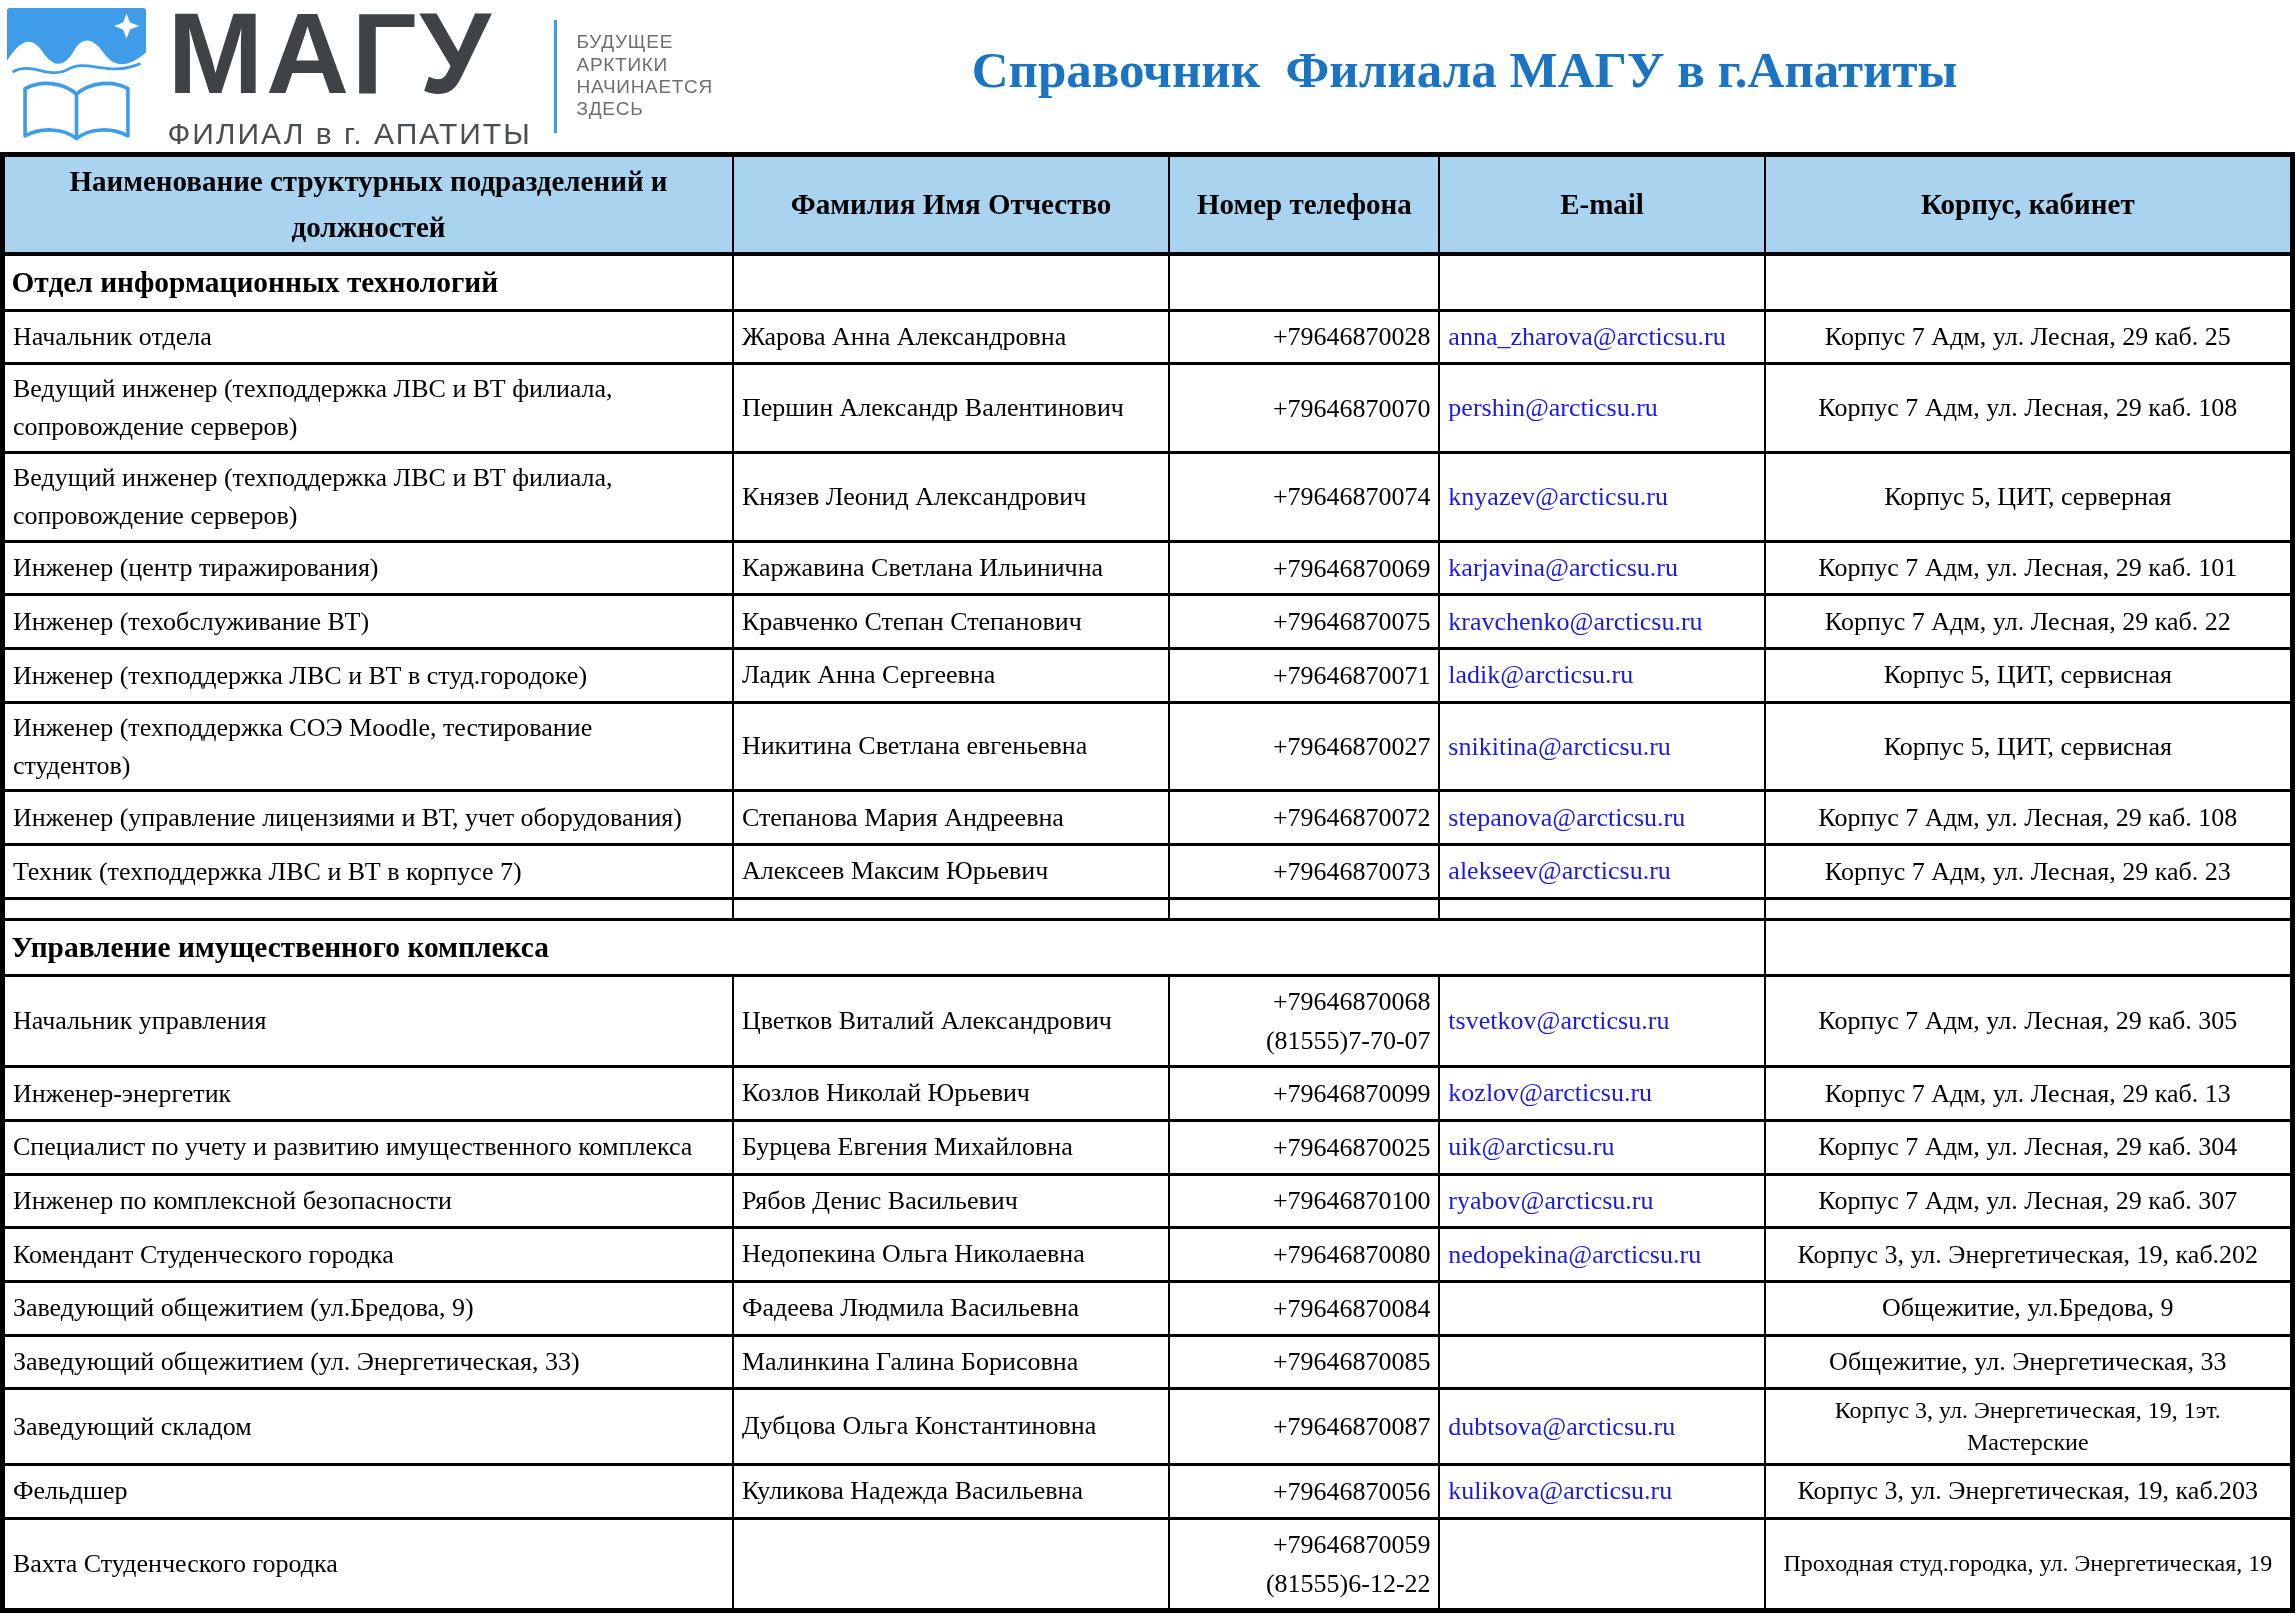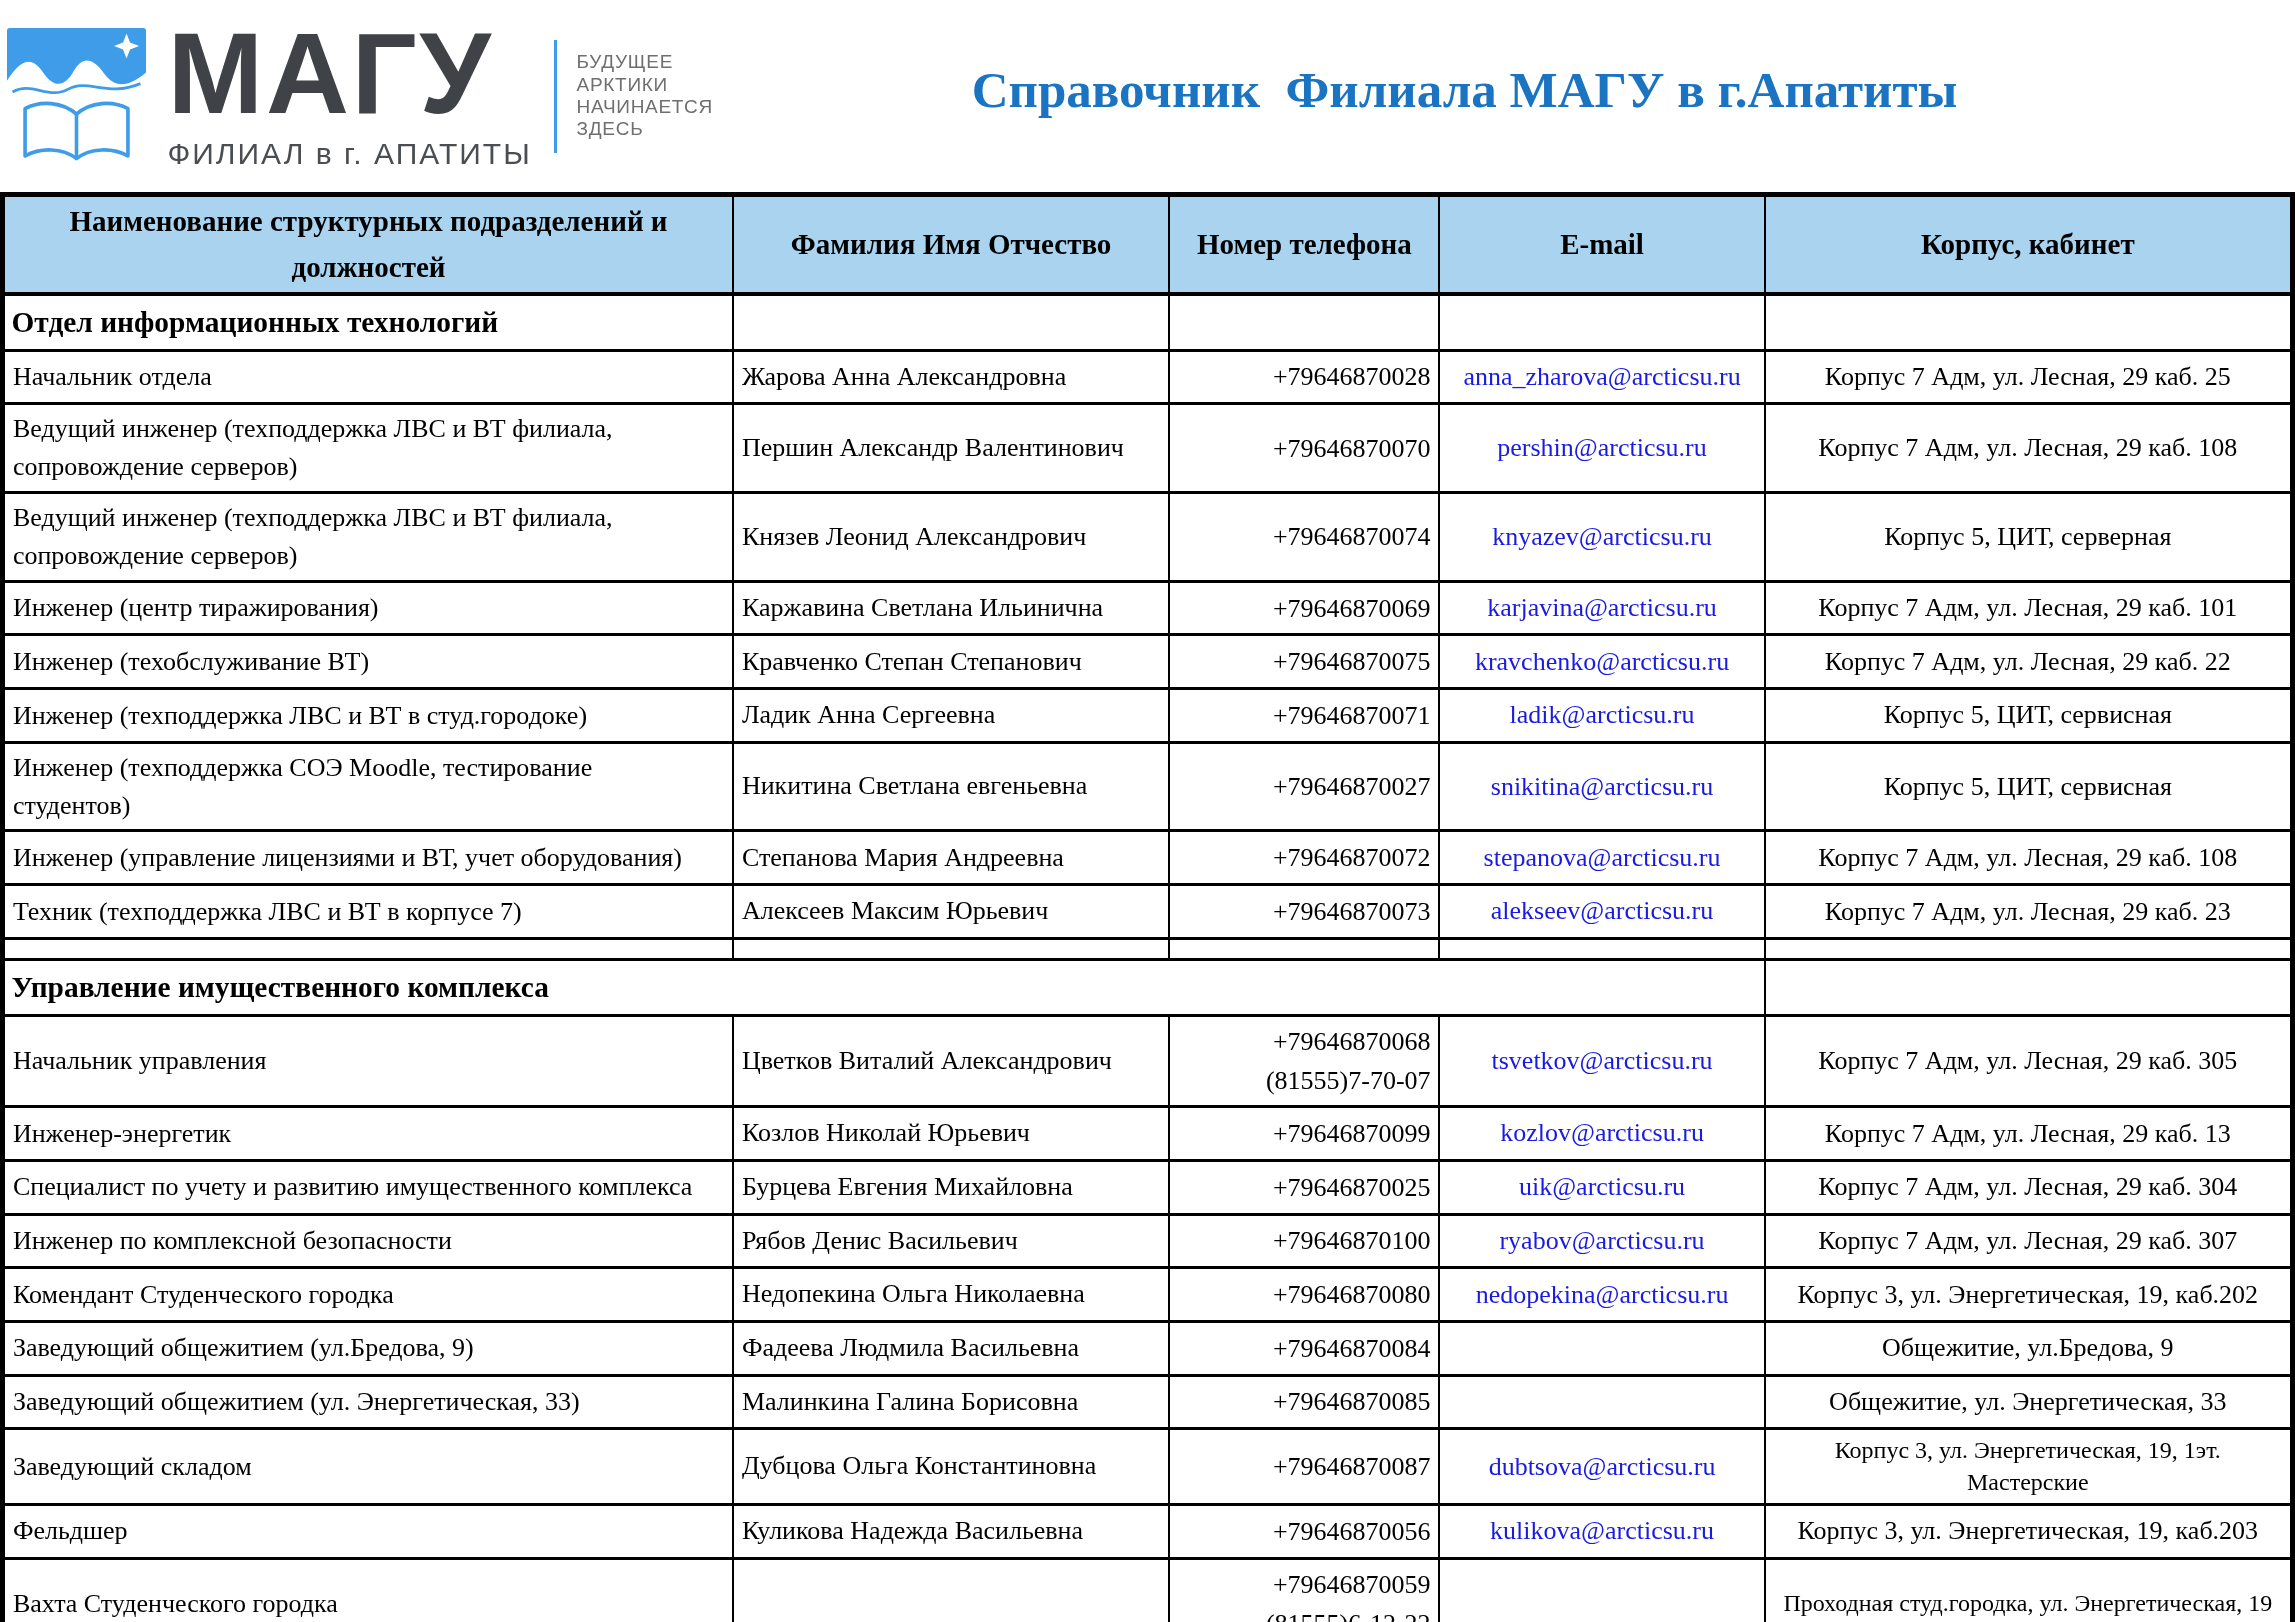--- a/index.html
+++ b/index.html
@@ -9,40 +9,40 @@
     --email-blue:#1A1AE0;
     --brand-dark:#3F4347;
     --tag-gray:#6F6F6F;
   }
   *{box-sizing:border-box;}
   html,body{margin:0;padding:0;background:#fff;}
   body{width:2295px;font-family:"Liberation Serif",serif;color:#000;}
   .page{width:2295px;min-height:1623px;background:#fff;}
 
   
-  .top{height:192px;display:flex;align-items:center;padding-left:6.5px;}
+  .top{height:152px;display:flex;align-items:center;padding-left:6.5px;}
   .logo-box{width:139px;height:139px;flex:0 0 auto;margin-top:2.6px;}
   .logo-box svg{display:block;width:100%;height:100%;}
   .brand{margin-left:22px;flex:0 0 auto;font-family:"Liberation Sans",sans-serif;}
   .brand-name{font-size:115px;line-height:0.92;font-weight:700;color:var(--brand-dark);letter-spacing:2.6px;}
   .brand-sub{font-size:30px;color:#4A4E52;letter-spacing:2px;margin-top:11px;font-weight:400;}
   .v-divider{width:3.3px;height:113px;background:var(--logo-blue);margin:0 19.6px 0 22px;flex:0 0 auto;}
   .tagline{font-family:"Liberation Sans",sans-serif;font-size:19px;line-height:1.18;color:var(--tag-gray);letter-spacing:0.7px;white-space:pre-line;flex:0 0 auto;}
   .doc-title{flex:1;text-align:center;font-size:51px;font-weight:bold;color:var(--title-blue);white-space:pre;padding:0 79px 13px 0;}
 
   
   table.dir{border-collapse:collapse;width:2295px;table-layout:fixed;border:5.2px solid #000;}
   col.c1{width:31.9%;} col.c2{width:19.05%;} col.c3{width:11.8%;} col.c4{width:14.2%;} col.c5{width:23.05%;}
   th,td{border:2px solid #000;border-top-width:3.3px;border-bottom-width:3.3px;overflow:hidden;vertical-align:middle;}
   thead th{background:var(--head-bg);font-size:29px;font-weight:bold;height:99px;line-height:1.6;padding:0 15.7px;border-bottom-width:4.6px;}
   td{font-size:26px;padding:5.2px 7.9px;height:33px;}
   .cell-position{text-align:left;white-space:pre-line;line-height:1.45;}
   .cell-name{text-align:left;white-space:pre-line;line-height:1.55;}
   .cell-phone{text-align:right;white-space:pre-line;line-height:1.5;}
-  .cell-email{text-align:center;margin-top:21px;}
+  .cell-email{text-align:left;margin-top:21px;}
   .cell-location{text-align:center;line-height:1.3;}
   .cell-location.small{font-size:24px;}
   a.email{color:var(--email-blue);text-decoration:none;cursor:pointer;}
   .row-section td{font-weight:bold;font-size:29.4px;height:34px;padding-left:6.5px;}
   .row-empty td{height:21px;padding:0;}
 </style>
 </head>
 <body>
 
 <div class="page">

